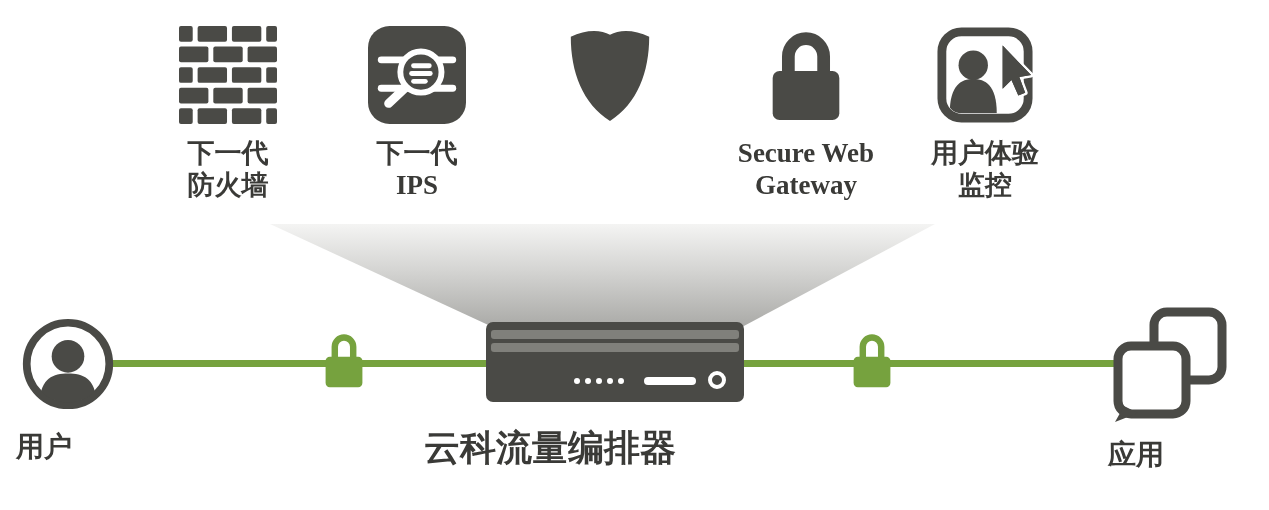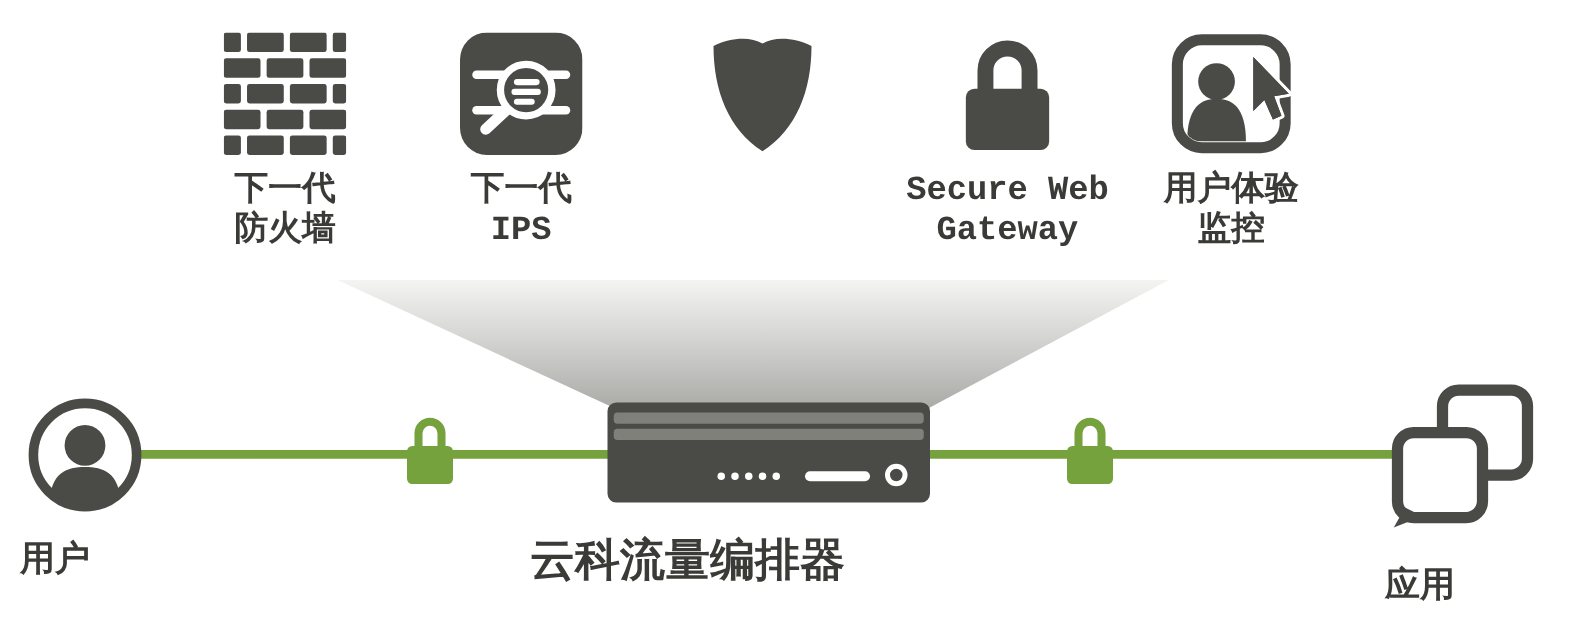--- a/index.html
+++ b/index.html
@@ -6,21 +6,21 @@
     --dark: #4a4a46;
     --green: #76a23e;
     --text: #3a3a37;
   }
   html,body{margin:0;padding:0;background:#ffffff;}
   #canvas{
     position:relative;
     width:1269px;height:510px;
     background:#ffffff;
     overflow:hidden;
-    font-family:Liberation Mono, monospace;
+    font-family:Liberation Serif, serif;
     color:var(--text);
   }
   
   .service{
     position:absolute;top:26px;width:200px;
     display:flex;flex-direction:column;align-items:center;
   }
   .service .icon{width:98px;height:98px;color:var(--dark);display:block;}
   .svc-label{
     margin-top:14px;
@@ -55,21 +55,21 @@
   .vent.v1{top:8px;}
   .vent.v2{top:21px;}
   .dot{position:absolute;top:56px;width:6px;height:6px;border-radius:50%;background:#ffffff;}
   .slot{position:absolute;left:158px;top:55px;width:52px;height:8px;border-radius:4px;background:#ffffff;}
   .ring{position:absolute;left:222px;top:49px;width:18px;height:18px;border-radius:50%;border:4px solid #ffffff;box-sizing:border-box;}
   
   .endpoint-label{
     position:absolute;font-size:28px;font-weight:700;text-align:left;color:var(--text);
   }
   #user-label{left:16px;width:104px;top:428px;}
-  #app-label{left:1108px;width:122px;top:436px;margin-top:13px;}
+  #app-label{left:1108px;width:122px;top:436px;}
   #orchestrator-label{
     position:absolute;left:424px;width:390px;top:424px;
     font-size:36px;font-weight:700;text-align:left;color:var(--text);
   }
 </style>
 </head>
 <body>
 
 <div id="canvas">
 

